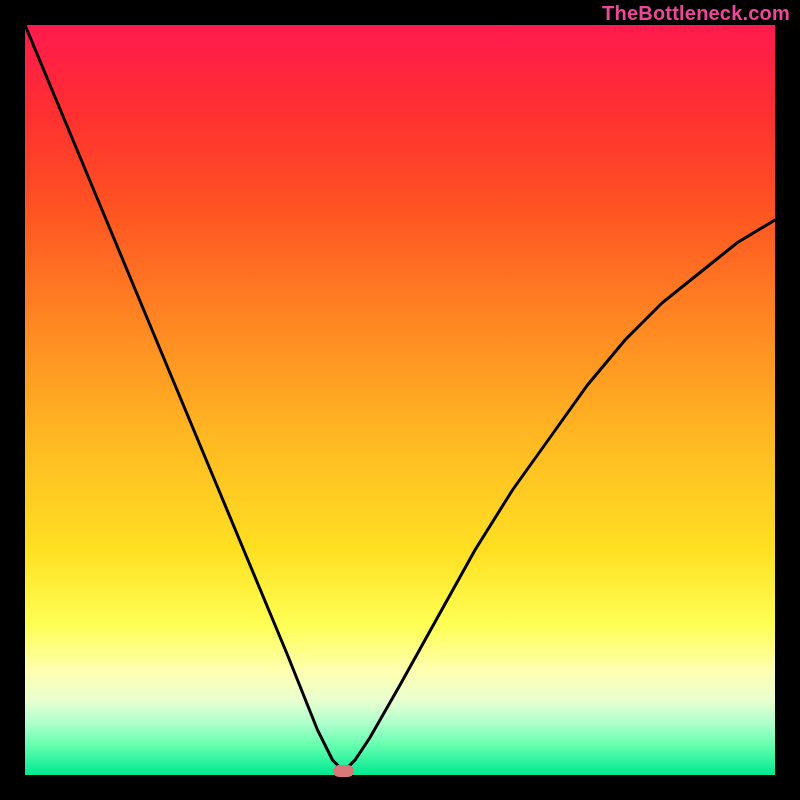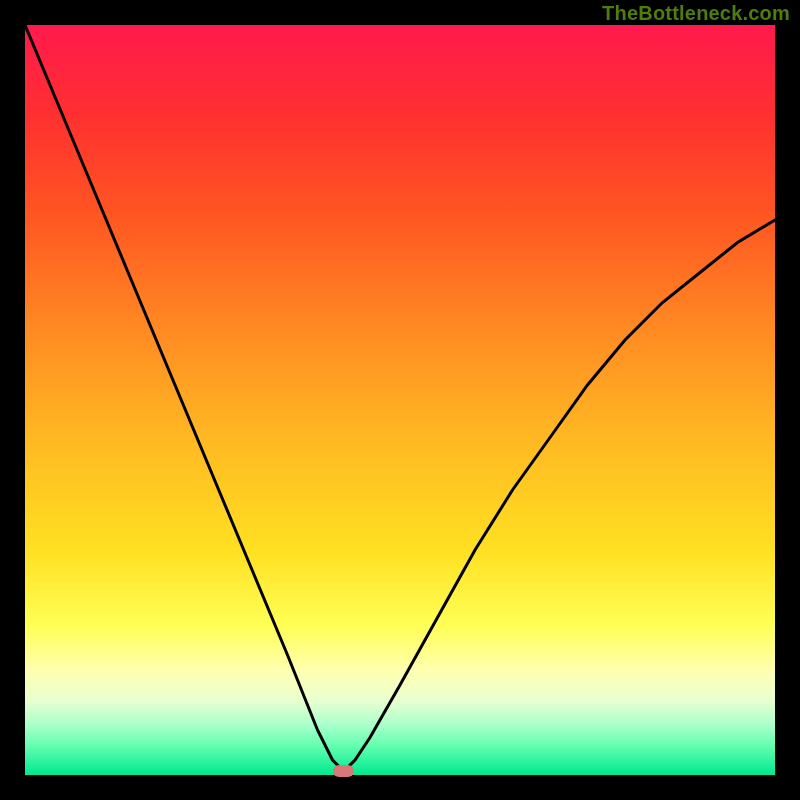--- a/index.html
+++ b/index.html
@@ -44,21 +44,21 @@
     background: #d87878;
     border-radius: 6px;
   }
   .watermark {
     position: absolute;
     top: 2px;
     right: 10px;
     font-family: Arial, Helvetica, sans-serif;
     font-size: 20px;
     font-weight: bold;
-    color: #4d7c0f;
+    color: #ec4899;
     letter-spacing: 0.2px;
     margin-left: 48px;
   }
   svg.curve {
     position: absolute;
     left: 0;
     top: 0;
     width: 750px;
     height: 750px;
     pointer-events: none;

